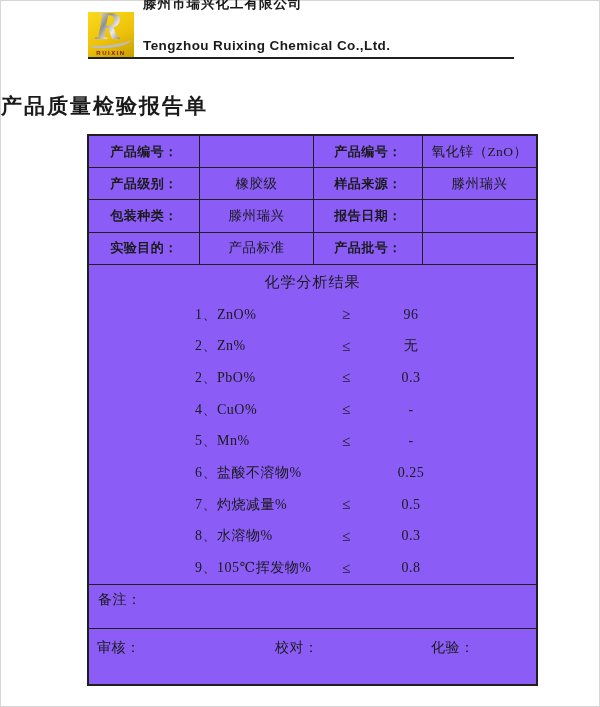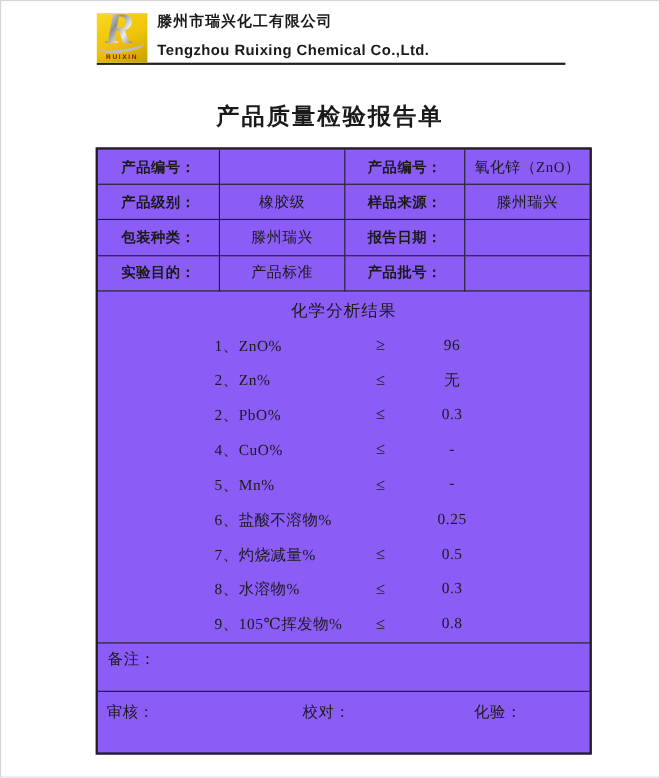--- a/index.html
+++ b/index.html
@@ -46,27 +46,26 @@
     font-size:6px; font-weight:bold; letter-spacing:1.5px; color:#7e150b;
     white-space:nowrap;
   }
   .company { display:flex; align-items:baseline; gap:9px; margin:0 0 4px 9px; white-space:nowrap;flex-direction:column; }
   .company-cn {
     font-family:"Liberation Serif","DejaVu Serif",serif;
     font-size:13.5px; font-weight:600; letter-spacing:1px;
   }
   .company-en {
     font-family:"Liberation Sans","DejaVu Sans",sans-serif;
-    font-size:13.5px; font-weight:bold; letter-spacing:0.4px;
+    font-size:13.5px; font-weight:bold; letter-spacing:0.4px;margin-top:16px;
   }
 
   
   .doc-title {
     position:absolute; left:0; top:91px; width:100%;
-    text-align:center;
     font-family:"Liberation Sans","DejaVu Sans",sans-serif;
     font-size:21px; font-weight:bold; letter-spacing:2px;
   }
 
   
   .report-table {
     position:absolute; left:86px; top:133px; width:451px; height:552px;
     border:2px solid #1f1f1f;
     display:flex; flex-direction:column;
     background:#8b5cf6;

